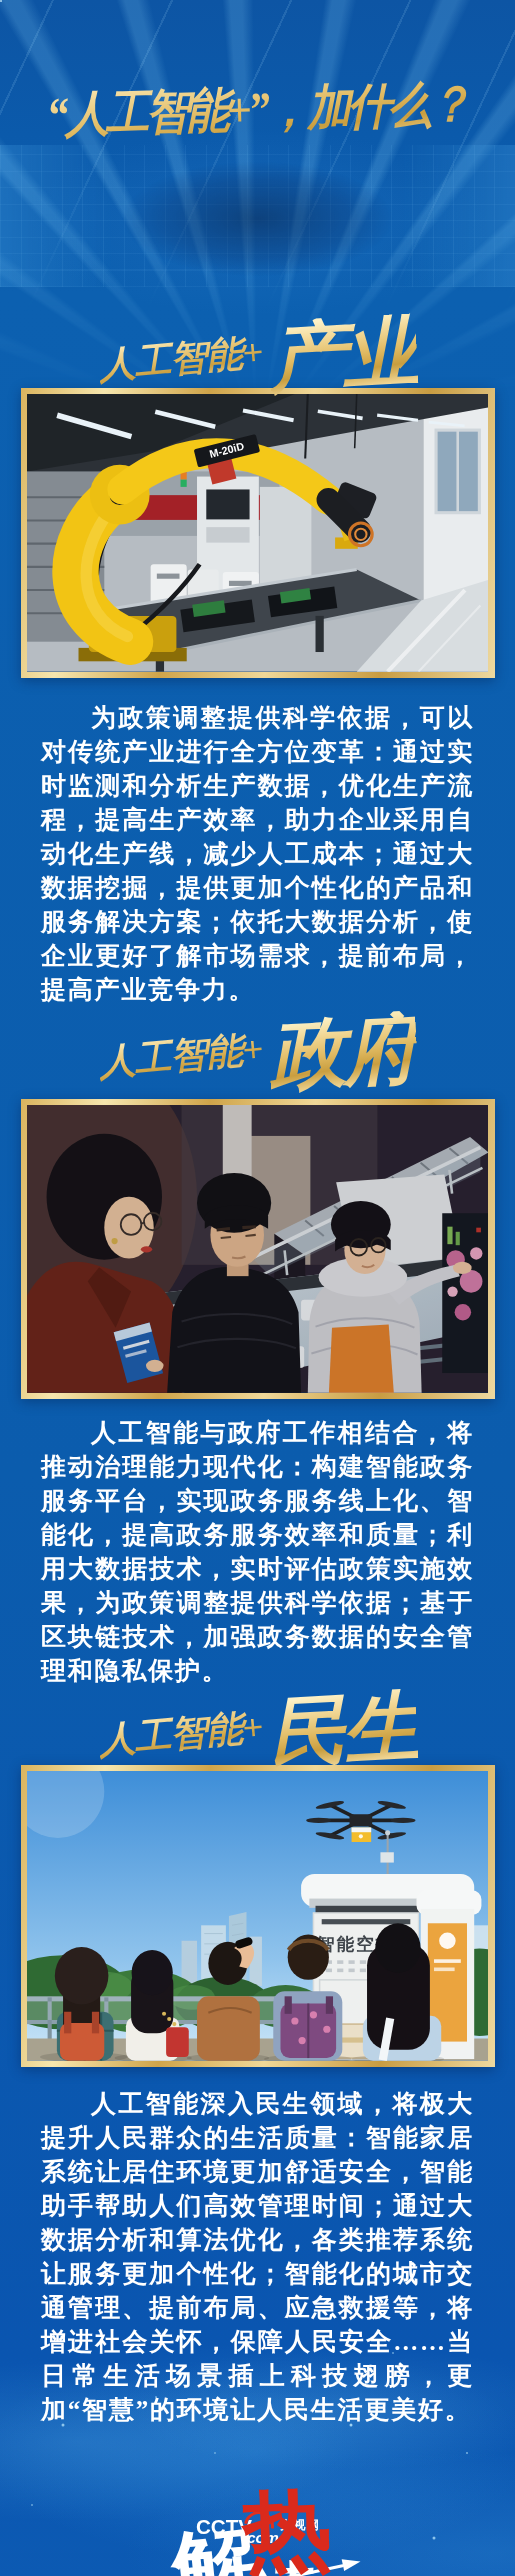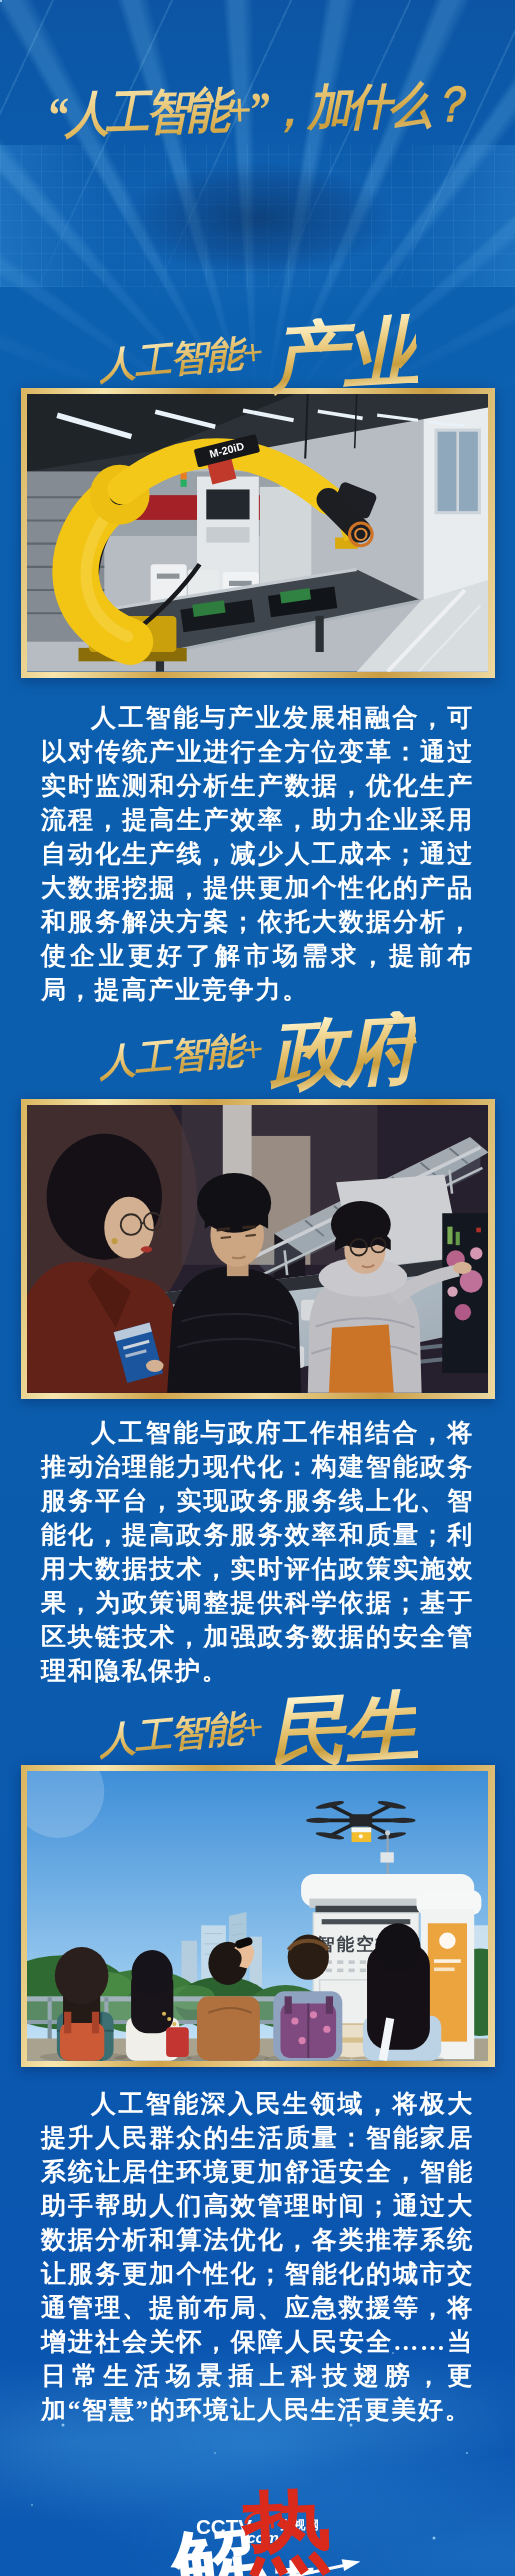--- a/index.html
+++ b/index.html
@@ -186,21 +186,21 @@
         <path d="M585,205 L645,265" stroke="#1c1e22" stroke-width="46" stroke-linecap="round"></path>
         <circle cx="648" cy="272" r="22" fill="none" stroke="#cf7426" stroke-width="6"></circle>
         <circle cx="648" cy="272" r="11" fill="none" stroke="#e08a3a" stroke-width="4"></circle>
         <rect x="354" y="128" width="48" height="42" fill="#c0392b" transform="rotate(-14 378 149)"></rect>
         <rect x="326" y="92" width="124" height="36" rx="4" fill="#15171b" transform="rotate(-14 388 110)"></rect>
         <text x="388" y="116" text-anchor="middle" font-size="21" font-weight="bold" fill="#ffffff" transform="rotate(-14 388 110)">M-20iD</text>
       </g>
     </svg>
   </div>
 
-  <div class="body-text" style="top:701px;">人工智能与产业发展相融合，可以对传统产业进行全方位变革：通过实时监测和分析生产数据，优化生产流程，提高生产效率，助力企业采用自动化生产线，减少人工成本；通过大数据挖掘，提供更加个性化的产品和服务解决方案；依托大数据分析，使企业更好了解市场需求，提前布局，提高产业竞争力。</div>
+  <div class="body-text" style="top:701px;">为政策调整提供科学依据，可以对传统产业进行全方位变革：通过实时监测和分析生产数据，优化生产流程，提高生产效率，助力企业采用自动化生产线，减少人工成本；通过大数据挖掘，提供更加个性化的产品和服务解决方案；依托大数据分析，使企业更好了解市场需求，提前布局，提高产业竞争力。</div>
 
   <div class="sec-head" style="top:1006px;">
     <span class="prefix gold">人工智能+</span>
     <span class="word gold">政府</span>
   </div>
 
   <div class="frame" style="top:1099px;height:300px;">
     <svg viewBox="0 0 896 558" preserveAspectRatio="none">
       <defs>
         <linearGradient id="scr" x1="0" y1="0" x2="1" y2="1">

